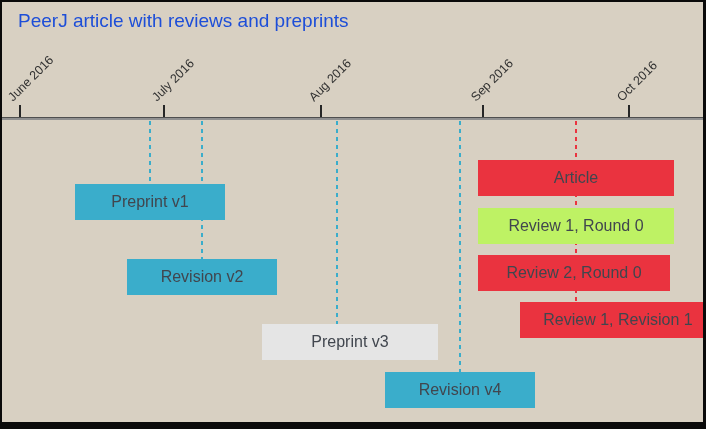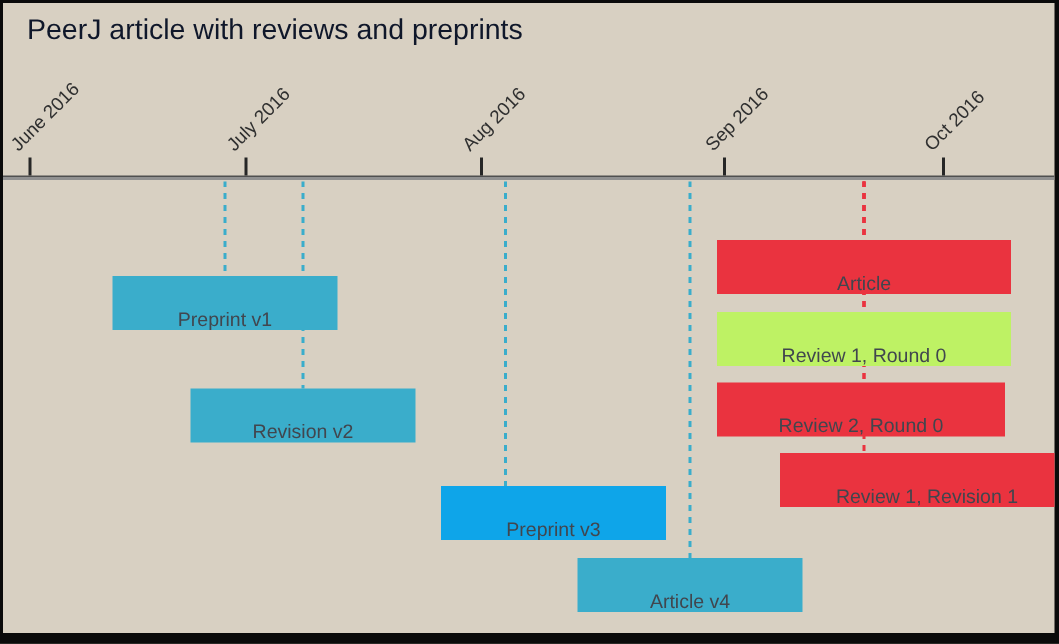--- a/index.html
+++ b/index.html
@@ -11,21 +11,21 @@
     font-family: "Liberation Sans", "DejaVu Sans", sans-serif;
   }
   .plot {
     position: absolute; left: 2px; top: 2px;
     width: 701px; height: 420px;
     background: #d8d0c2;
     overflow: hidden;
   }
   .chart-title {
     position: absolute; left: 16px; top: 8px;
-    font-size: 19px; color: #0f172a;
+    font-size: 19px; color: #1d4ed8;
     white-space: nowrap;
   }
   .axis-line {
     position: absolute; left: 0; top: 115px;
     width: 100%; height: 3px;
     background: linear-gradient(#4f4f4f 0 1px, #909090 1px 3px);
   }
   .tick-mark {
     position: absolute; width: 2px; height: 12px; top: 103px;
     background: #262626;
@@ -39,22 +39,22 @@
     display: inline-block;
     transform: translateY(-100%);
     font-size: 12.5px; color: #303030;
     white-space: nowrap;
   }
   .leader-line {
     position: absolute; width: 2px; top: 119px;
   }
   .bar {
     position: absolute;
-    display: flex; align-items: flex-end; justify-content: center;
-    font-size: 13px; color: #41464e;
+    display: flex; align-items: center; justify-content: center;
+    font-size: 16px; color: #41464e;
     white-space: nowrap;
   }
 </style>
 </head>
 <body>
 
 <div class="frame">
   <div class="plot">
     <div class="chart-title">PeerJ article with reviews and preprints</div>
     <div id="labels-layer">
@@ -82,25 +82,25 @@
         <div class="leader-line" style="left: 573px; height: 134px; background: repeating-linear-gradient(rgb(234, 51, 63) 0px, rgb(234, 51, 63) 4px, transparent 4px, transparent 8px);"></div>
         <div class="leader-line" style="left: 573px; height: 181px; background: repeating-linear-gradient(rgb(234, 51, 63) 0px, rgb(234, 51, 63) 4px, transparent 4px, transparent 8px);"></div>
       </div>
     <div id="bars-layer">
         <div class="bar" style="left: 73px; top: 182px; width: 150px; height: 36px; background: rgb(58, 173, 203);">
           <span>Preprint v1</span>
         </div>
         <div class="bar" style="left: 125px; top: 257px; width: 150px; height: 36px; background: rgb(58, 173, 203);">
           <span>Revision v2</span>
         </div>
-        <div class="bar" style="left: 260px; top: 322px; width: 150px; height: 36px; background: #0ea5e9; margin-left: 32px;">
+        <div class="bar" style="left: 260px; top: 322px; width: 176px; height: 36px; background: #e5e5e5;">
           <span>Preprint v3</span>
         </div>
         <div class="bar" style="left: 383px; top: 370px; width: 150px; height: 36px; background: rgb(58, 173, 203);">
-          <span>Article v4</span>
+          <span>Revision v4</span>
         </div>
         <div class="bar" style="left: 476px; top: 158px; width: 196px; height: 36px; background: rgb(234, 51, 63);">
           <span>Article</span>
         </div>
         <div class="bar" style="left: 476px; top: 206px; width: 196px; height: 36px; background: #bef264;">
           <span>Review 1, Round 0</span>
         </div>
         <div class="bar" style="left: 476px; top: 253px; width: 192px; height: 36px; background: rgb(234, 51, 63);">
           <span>Review 2, Round 0</span>
         </div>

